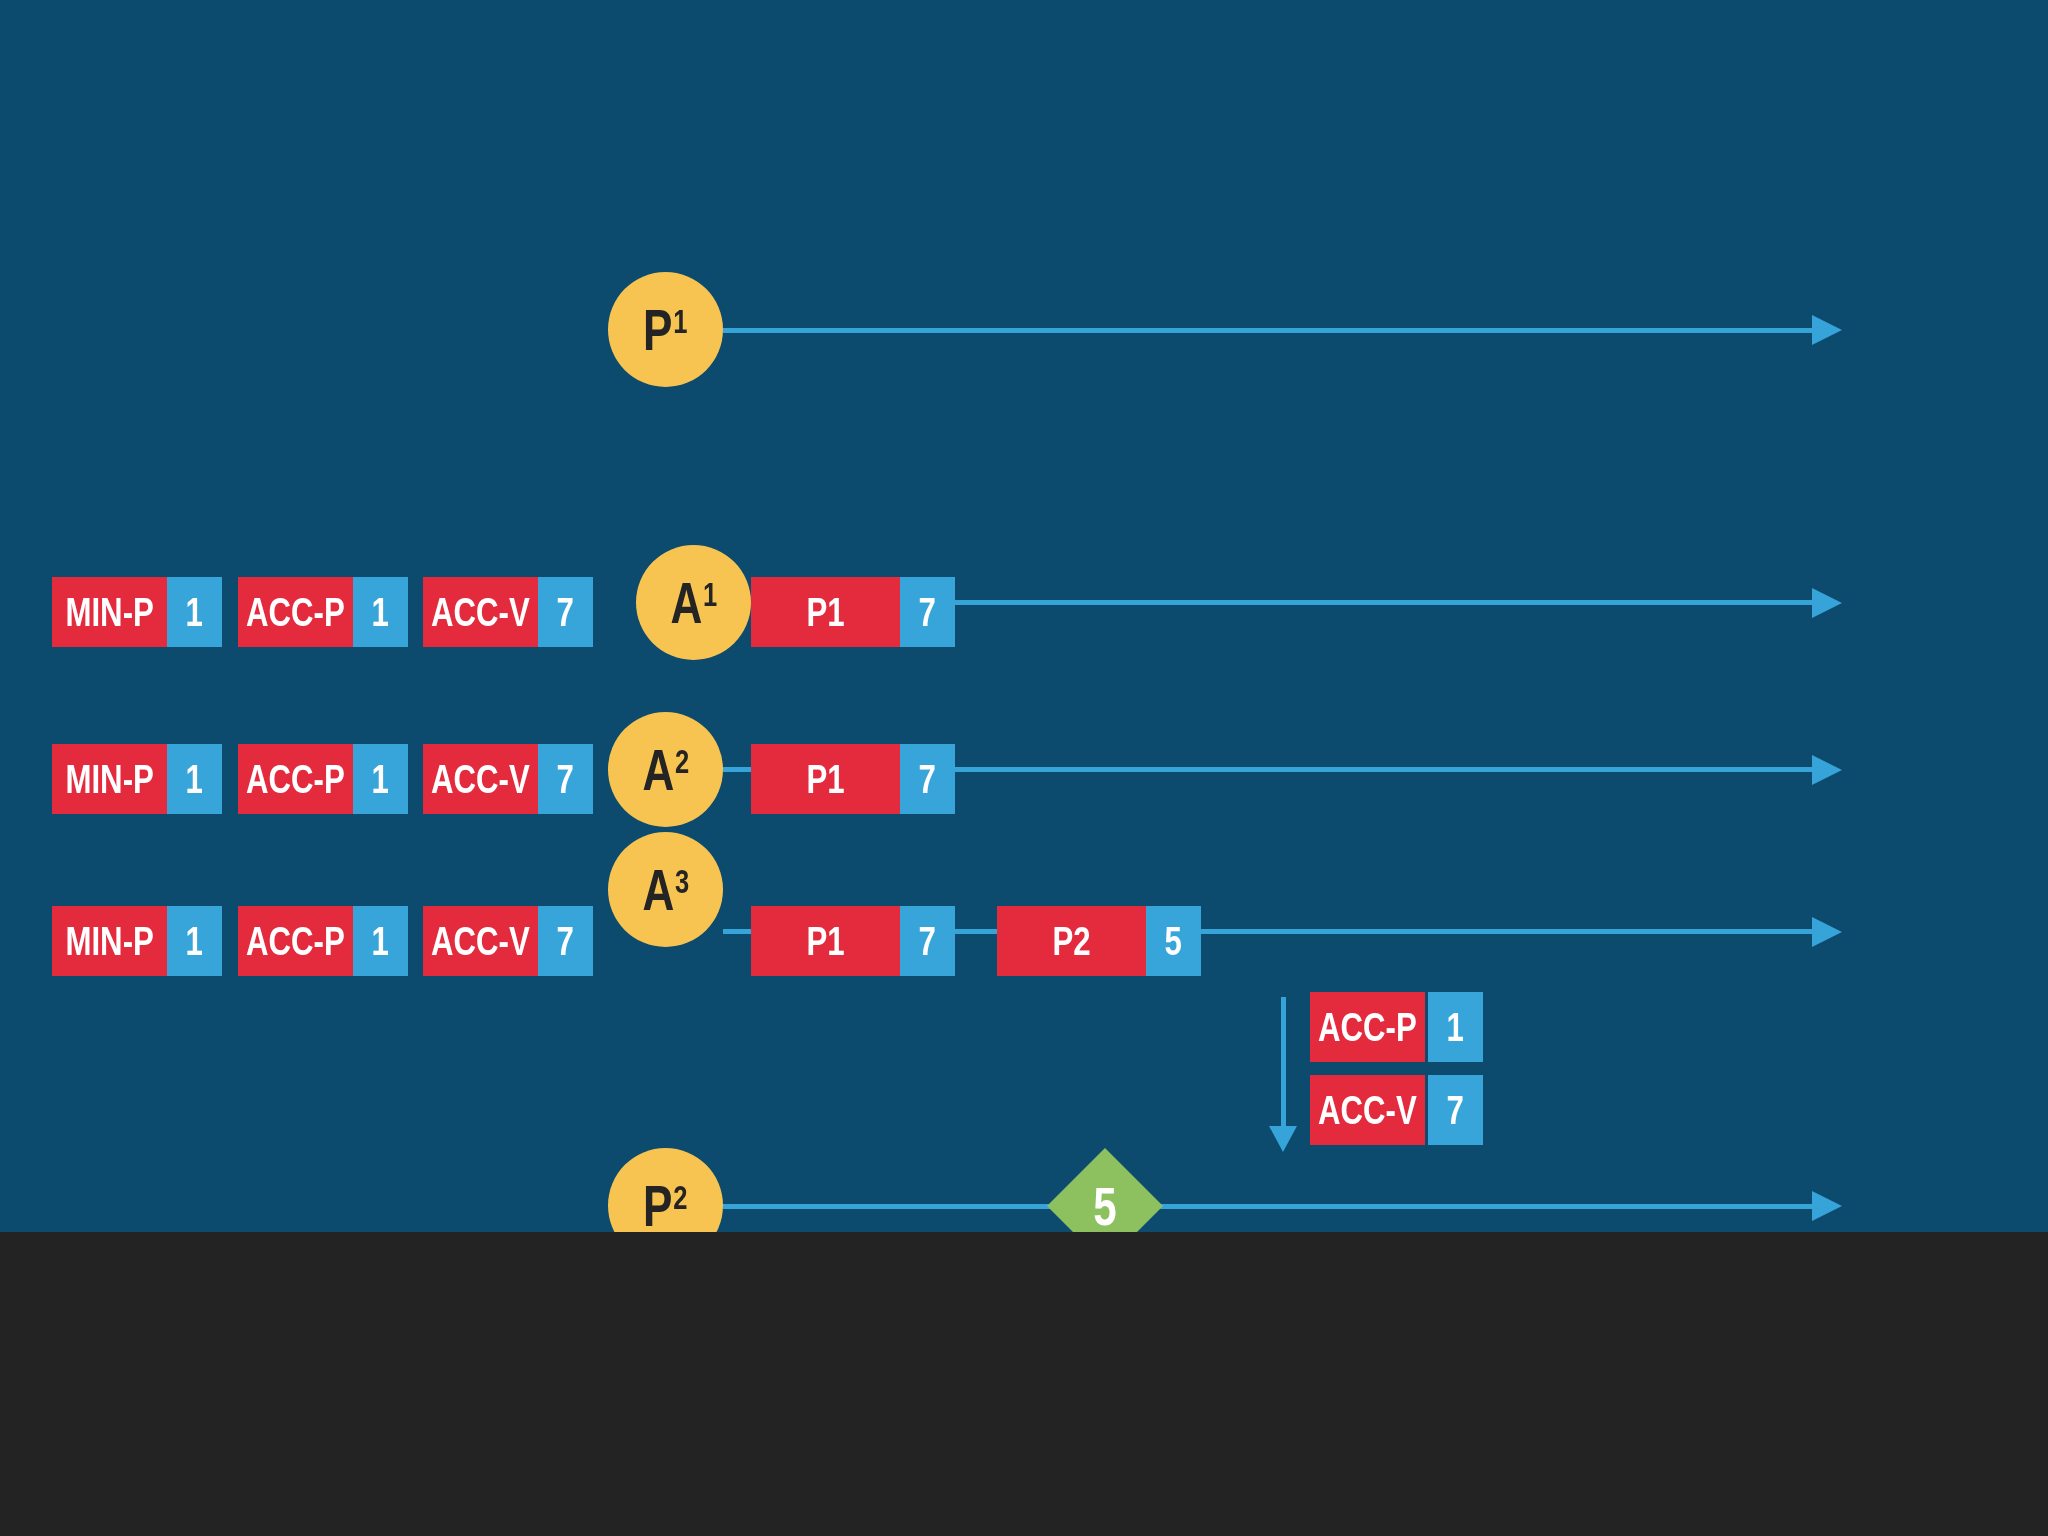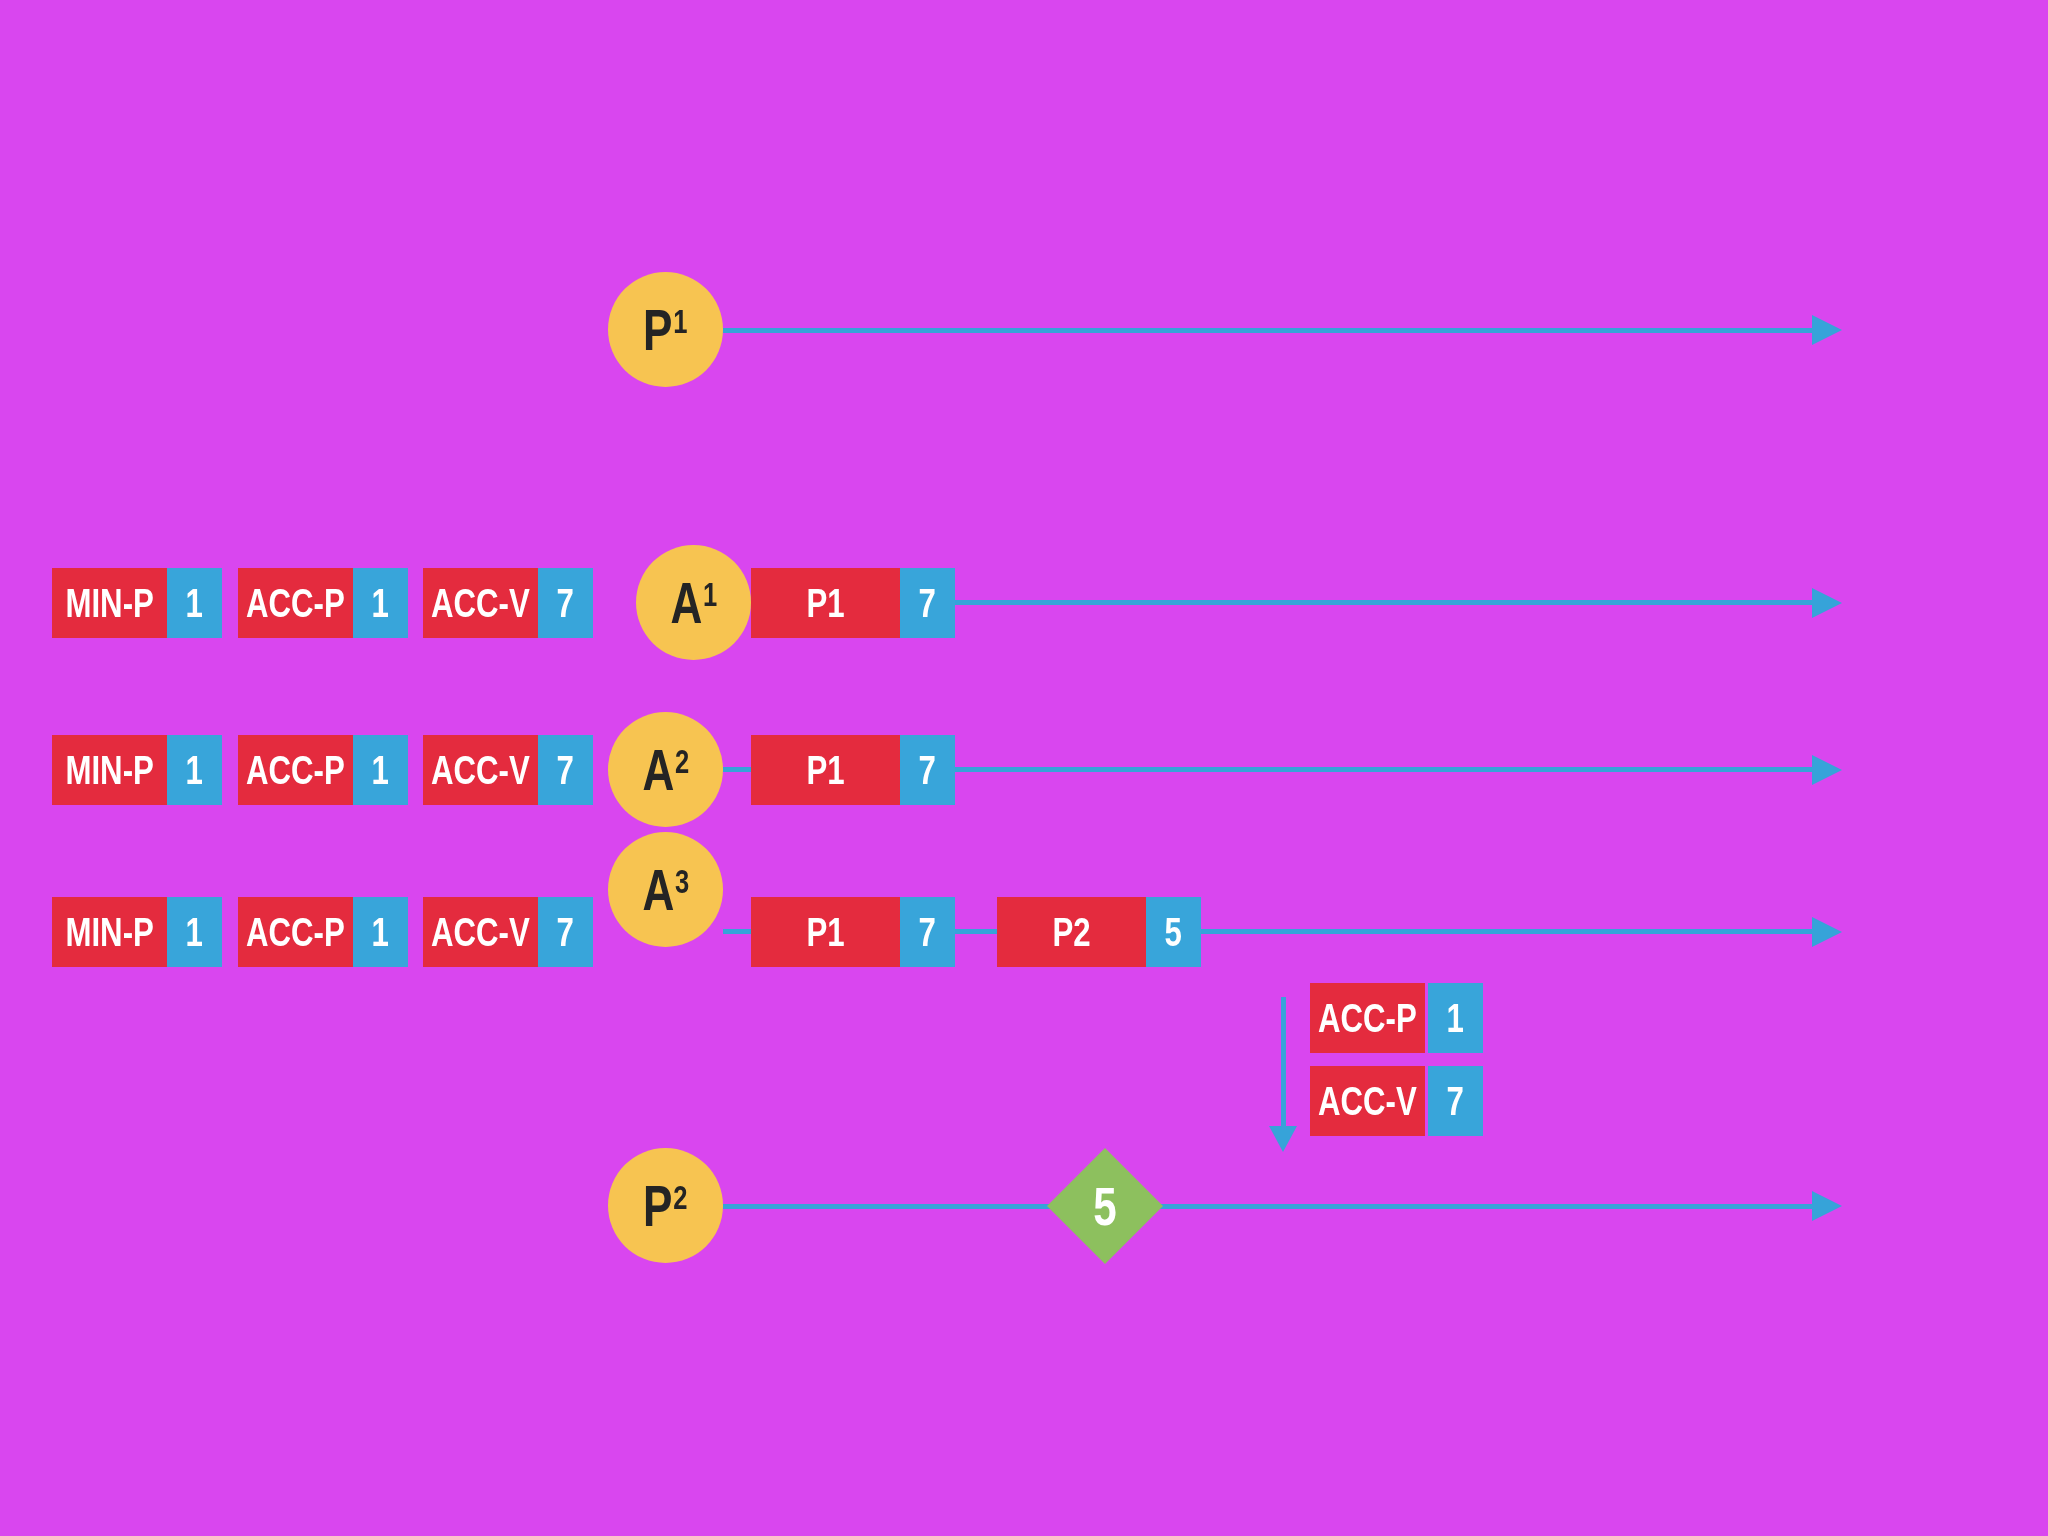--- a/index.html
+++ b/index.html
@@ -4,40 +4,41 @@
 <style>
   html, body {
     margin: 0;
     padding: 0;
     background: #232323;
     font-family: "Liberation Sans", sans-serif;
   }
   #canvas {
     position: relative;
     width: 2048px;
-    height: 1536px;
-    background: #d946ef;
+    height: 1232px;
+    background: #0c4a6e;
     overflow: hidden;
   }
   
   .txt {
     display: inline-block;
     font-weight: bold;
     color: #ffffff;
     transform: scaleX(0.78);
     transform-origin: center;
     white-space: nowrap;
     letter-spacing: 0px;
   }
   
   .badge {
     position: absolute;
     height: 70px;
     display: flex;
     align-items: stretch;
+    margin-top: 9px;
   }
   .badge .lbl {
     width: 115px;
     background: #e42b3e;
     display: flex;
     align-items: center;
     justify-content: center;
     font-size: 40px;
   }
   .badge .val {

